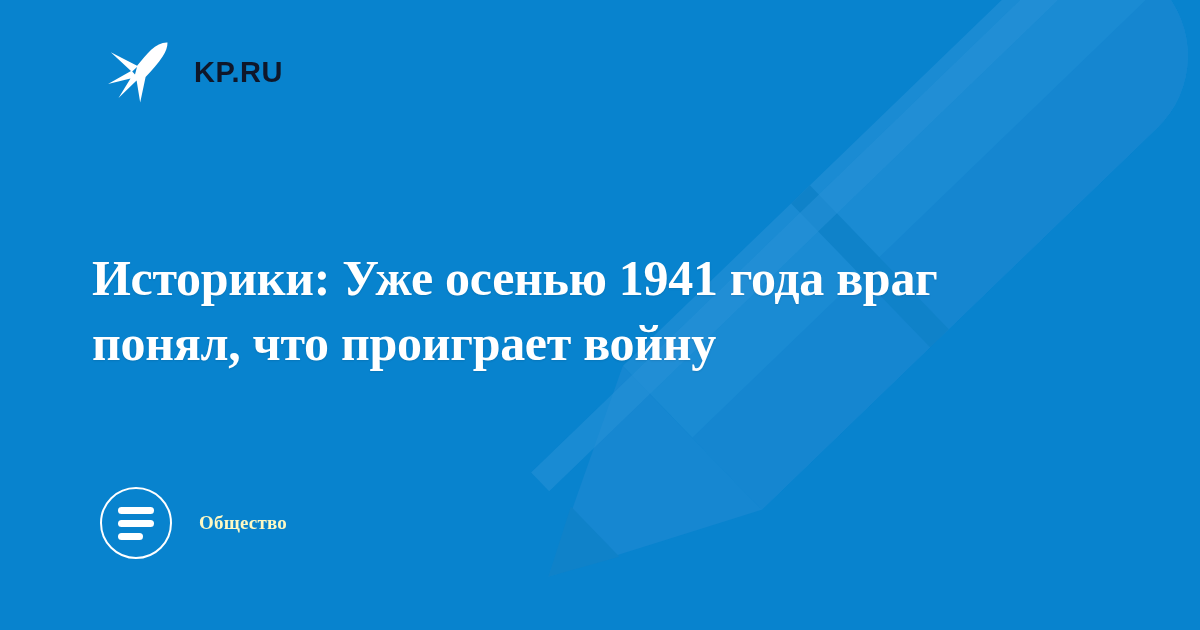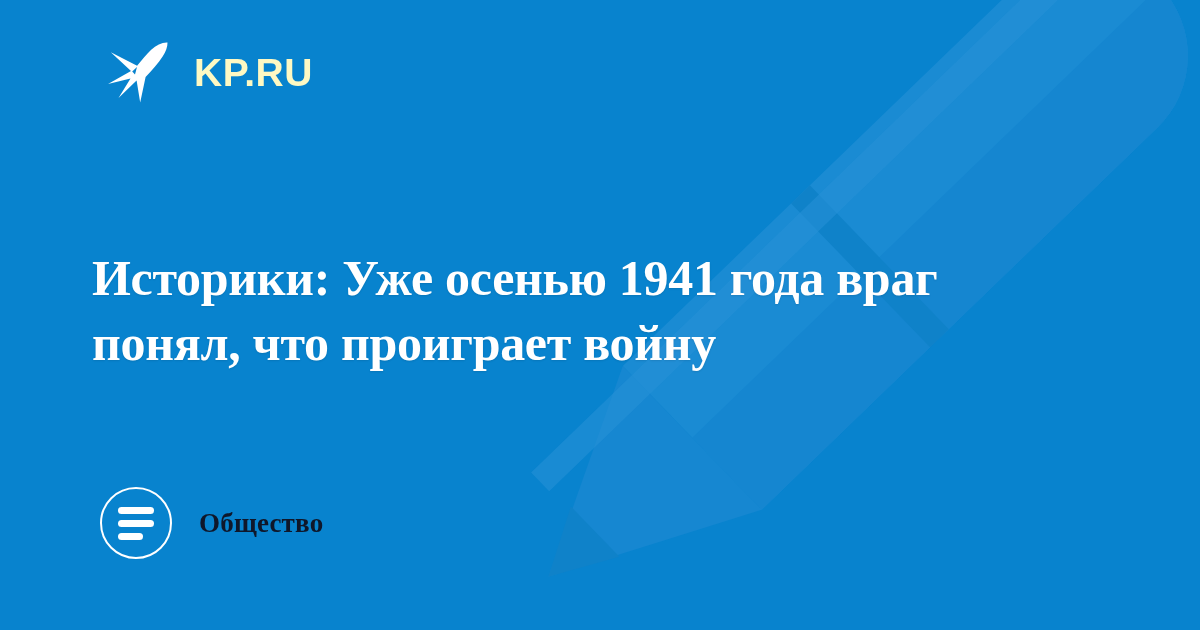--- a/index.html
+++ b/index.html
@@ -40,22 +40,22 @@
     align-items: center;
     gap: 18px;
     z-index: 3;
   }
   .brand-logo {
     width: 72px;
     height: 72px;
     display: block;
   }
   .brand-name {
-    color: #fef9c3;
-    font-size: 39px;
+    color: #0f172a;
+    font-size: 29px;
     font-weight: 700;
     letter-spacing: 0.5px;
     line-height: 1;
     white-space: nowrap;
   }
 
   
   .headline {
     position: absolute;
     left: 92px;
@@ -96,22 +96,22 @@
   .bar {
     height: 7px;
     background: #ffffff;
     border-radius: 4px;
   }
   .bar-1 { width: 36px; }
   .bar-2 { width: 36px; }
   .bar-3 { width: 25px; margin-right: 11px; }
 
   .category-label {
-    color: #0f172a;
-    font-size: 27px;
+    color: #fef9c3;
+    font-size: 19px;
     font-weight: 700;
     font-family: "Liberation Serif", "DejaVu Serif", serif;
     letter-spacing: 0.2px;
     white-space: nowrap;
   }
 </style>
 </head>
 <body>
 
 <div class="card">

